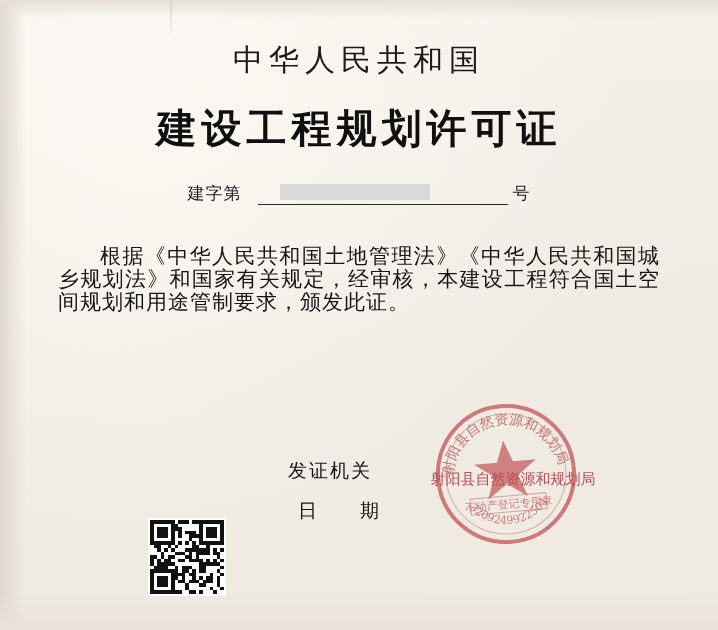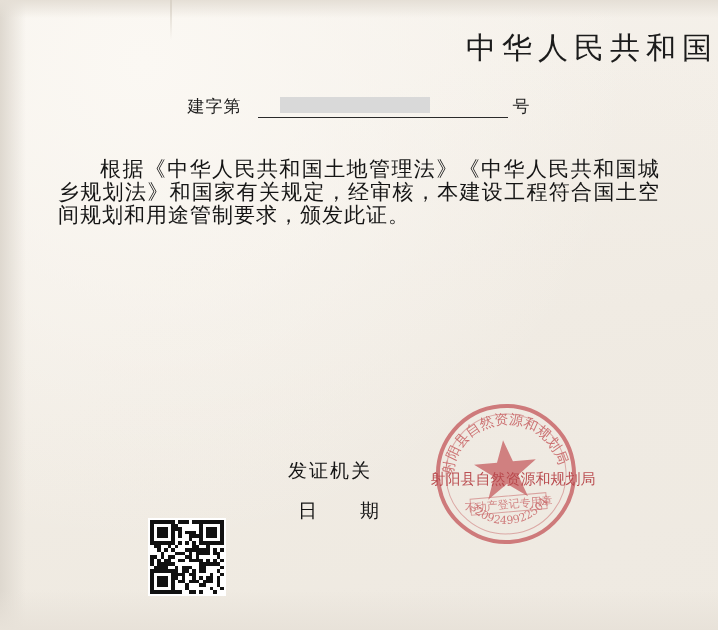--- a/index.html
+++ b/index.html
@@ -46,22 +46,22 @@
     pointer-events: none;
   }
   #paper-fold {
     position: absolute;
     left: 170px; top: 0; width: 2px; height: 40px;
     background: linear-gradient(to bottom, #d9d2c7, rgba(217,210,199,0));
     pointer-events: none;
   }
 
   .title-block {
-    text-align: right;
-    padding-top: 28px;
+    text-align: center;
+    padding-top: 40px;
   }
   #title-line1 {
     font-size: 30px;
     letter-spacing: 6px;
     color: #1b1b1b;
     font-weight: 400;
   }
   #title-line2 {
     font-size: 40px;
     letter-spacing: 5px;
@@ -189,20 +189,21 @@
 
 <div id="certificate">
 
   <div id="paper-edge-left"></div>
   <div id="paper-edge-top"></div>
   <div id="paper-edge-bottom"></div>
   <div id="paper-fold"></div>
 
   <div class="title-block">
     <div id="title-line1">中华人民共和国</div>
+    <div id="title-line2">建设工程规划许可证</div>
   </div>
 
   <div id="serial-row">
     <span id="serial-prefix">建字第</span>
     <span id="serial-blank">
       <span id="serial-redaction"></span>
     </span>
     <span id="serial-suffix">号</span>
   </div>
 

